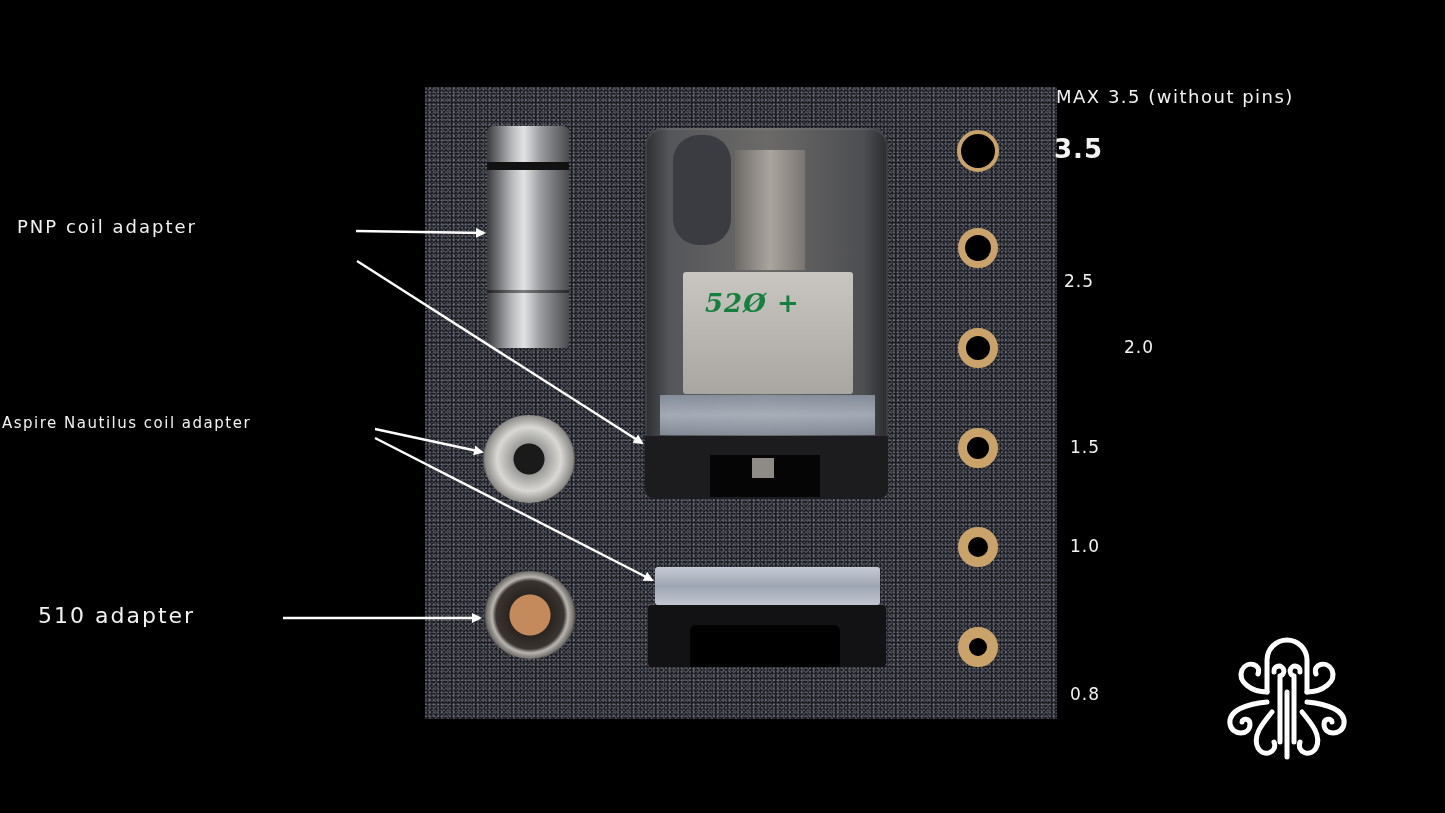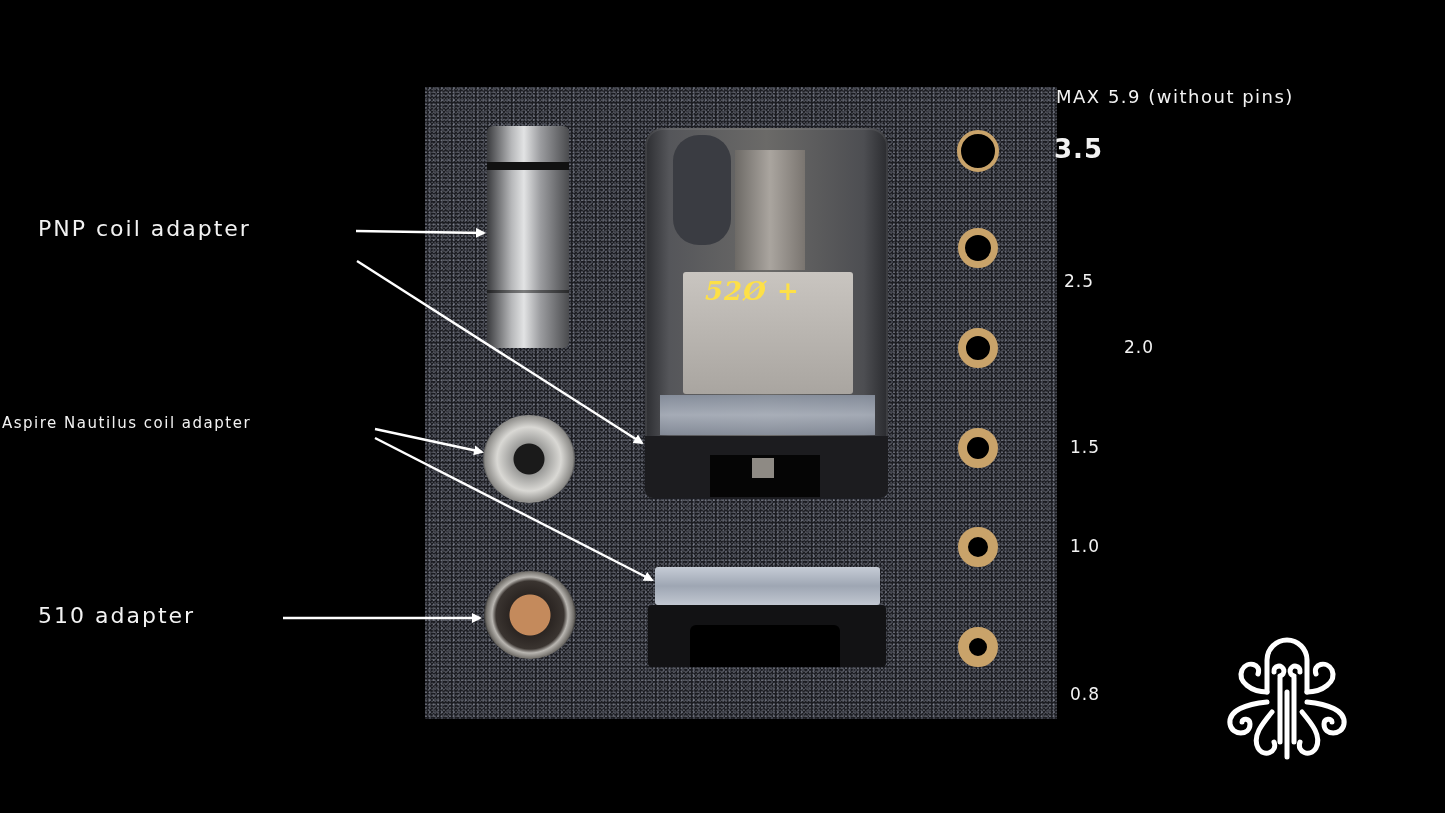--- a/index.html
+++ b/index.html
@@ -9,21 +9,21 @@
       left: 425px; top: 87px; width: 632px; height: 632px;
       background-color: #1c1d22;
       background-image:
         radial-gradient(circle at 20% 30%, rgba(180,185,200,.35) 0.6px, transparent 1.3px),
         radial-gradient(circle at 70% 60%, rgba(150,155,170,.3) 0.6px, transparent 1.3px),
         radial-gradient(circle at 40% 80%, rgba(200,205,220,.25) 0.5px, transparent 1.2px),
         radial-gradient(circle at 85% 15%, rgba(120,125,140,.35) 0.7px, transparent 1.4px);
       background-size: 4px 4px, 5px 5px, 3px 3px, 6px 6px;
     }
     .label { font-family: "DejaVu Sans", sans-serif; letter-spacing: 2px; white-space: nowrap; color: #f2f2f2; }
-    .pnp-label { left: 38px; top: 216px; font-size: 22px; }
+    .pnp-label { left: 17px; top: 216px; font-size: 18px; }
     .aspire-label { left: 2px; top: 414px; font-size: 15px; letter-spacing: 1.5px; }
     .a510-label { left: 38px; top: 603px; font-size: 22px; }
     .max-label { left: 1056px; top: 86px; font-size: 18px; letter-spacing: 1.5px; }
     .size { font-size: 17px; letter-spacing: 1px; }
     .size.big { font-size: 26px; font-weight: bold; }
     .pnp-tube {
       left: 487px; top: 126px; width: 82px; height: 222px; border-radius: 6px;
       background: linear-gradient(90deg, #3a3b3e 0%, #b7b8ba 30%, #e2e3e4 45%, #9c9da0 65%, #4a4b4e 100%);
     }
     .oring { left: 487px; top: 162px; width: 82px; height: 8px; background: #111; }
@@ -37,21 +37,21 @@
       background: radial-gradient(circle, #c48a5c 0 20px, #2b2522 21px, #3a3430 34px, #b9b6b1 38px, #6e6b66 44px, #333 46px);
     }
     .pod {
       left: 645px; top: 128px; width: 243px; height: 370px; border-radius: 18px 18px 8px 8px;
       background: linear-gradient(90deg, #2c2d31 0%, #55565a 10%, #6b6a68 50%, #4d4e52 90%, #2a2b2f 100%);
       box-shadow: inset 0 0 0 2px rgba(255,255,255,.08);
     }
     .pod-chimney { left: 735px; top: 150px; width: 70px; height: 120px; background: linear-gradient(90deg,#6d6a66,#aaa59f,#7a7570); }
     .pod-cap { left: 673px; top: 135px; width: 58px; height: 110px; border-radius: 26px; background: #3a3c42; }
     .pod-block { left: 683px; top: 272px; width: 170px; height: 122px; background: linear-gradient(180deg,#c9c5c0,#a9a5a0); border-radius: 3px; }
-    .pod-logo-text { left: 705px; top: 276px; font-family: "DejaVu Serif", serif; font-style: italic; font-weight: bold; font-size: 26px; color: #fde047; letter-spacing: 1px; }
+    .pod-logo-text { left: 705px; top: 288px; font-family: "DejaVu Serif", serif; font-style: italic; font-weight: bold; font-size: 26px; color: #15803d; letter-spacing: 1px; }
     .pod-frost { left: 660px; top: 395px; width: 215px; height: 40px; background: linear-gradient(180deg,#8e97a6,#b3bac6,#8c94a2); opacity: .85; }
     .pod-base { left: 645px; top: 436px; width: 243px; height: 62px; background: #1c1c1f; border-radius: 0 0 8px 8px; }
     .pod-contacts { left: 710px; top: 455px; width: 110px; height: 42px; background: #050505; }
     .pod-pin { left: 752px; top: 458px; width: 22px; height: 20px; background: #8e8a84; }
     .drip-frost { left: 655px; top: 567px; width: 225px; height: 38px; background: linear-gradient(180deg,#c6ccd6,#9ea6b3 50%,#c1c7d1); border-radius: 3px; }
     .drip-body { left: 648px; top: 605px; width: 238px; height: 62px; background: #121214; border-radius: 4px; }
     .drip-slot { left: 690px; top: 625px; width: 150px; height: 42px; background: #000; border-radius: 6px 6px 0 0; }
     .hole { border-radius: 50%; background: #000; box-sizing: border-box; border: 7px solid #c9a36a; }
     .arrow-svg { left: 0; top: 0; width: 1445px; height: 813px; pointer-events: none; }
     .brand-logo { left: 1222px; top: 632px; width: 130px; height: 132px; }
@@ -113,21 +113,21 @@
     <line x1="357" y1="261" x2="642" y2="443"></line>
     <line x1="375" y1="429" x2="482" y2="452"></line>
     <line x1="375" y1="438" x2="652" y2="580"></line>
     <line x1="283" y1="618" x2="480" y2="618"></line>
   </g>
 </svg>
 
 <div class="abs label pnp-label">PNP coil adapter</div>
 <div class="abs label aspire-label">Aspire Nautilus coil adapter</div>
 <div class="abs label a510-label">510 adapter</div>
-<div class="abs label max-label">MAX 5.9 (without pins)</div>
+<div class="abs label max-label">MAX 3.5 (without pins)</div>
 
 <svg class="abs brand-logo" viewBox="0 0 130 132">
   <g stroke="#fff" stroke-width="5" fill="none" stroke-linecap="round">
     <path d="M45,60 L45,28 A20,20 0 0 1 85,28 L85,60"></path>
     <path d="M52,40 A5,5 0 1 1 58,44"></path>
     <path d="M78,40 A5,5 0 1 0 72,44"></path>
     <path d="M58,46 L58,110"></path>
     <path d="M65,60 L65,125"></path>
     <path d="M72,46 L72,110"></path>
     <path d="M45,60 C30,60 15,50 20,38 C25,28 40,32 36,42"></path>

